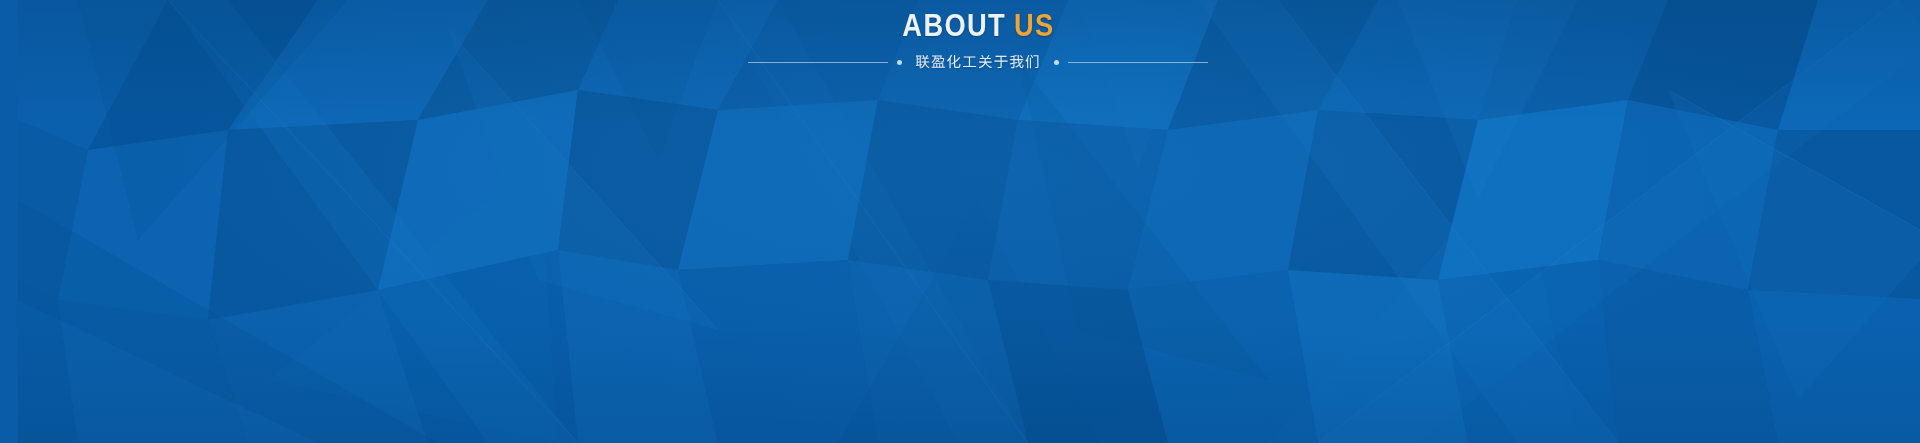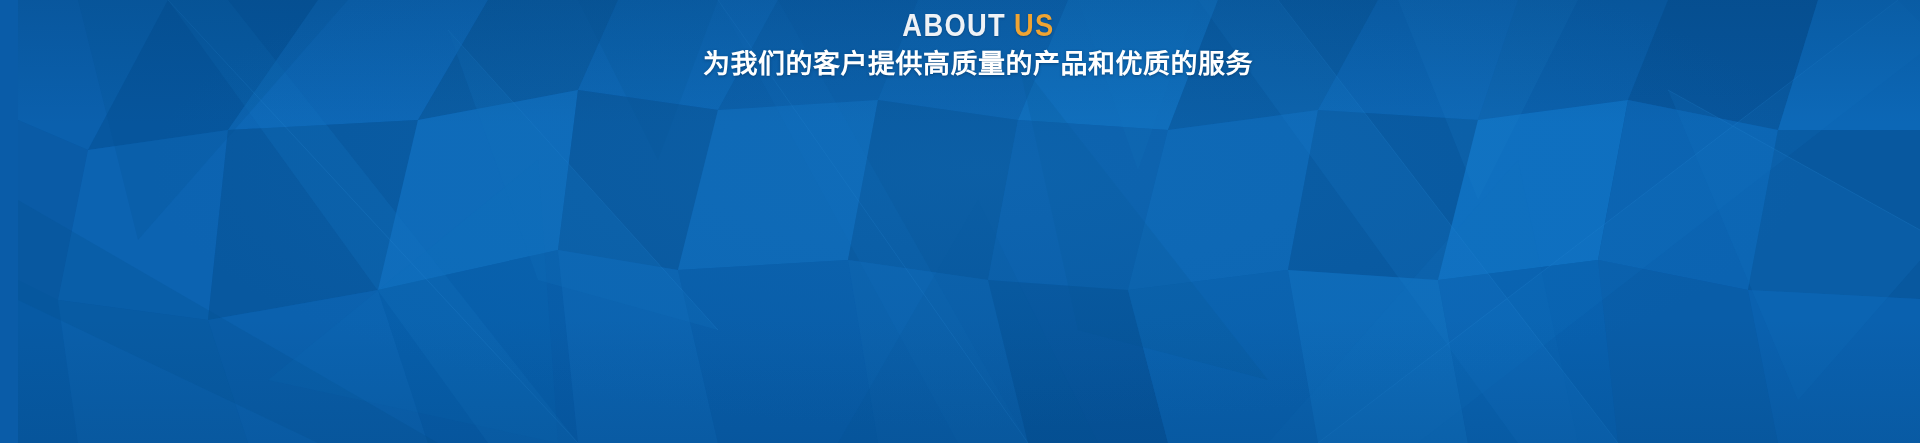--- a/index.html
+++ b/index.html
@@ -188,17 +188,23 @@
   </svg>
 
   <div class="banner-vignette"></div>
 
   <div class="banner-content">
 
     <div class="eyebrow">
       <span class="word-about">ABOUT</span><span class="word-us">US</span>
     </div>
 
-
-    <div class="headline">为我们的客户提供高质量的产品和优质的服务</div>
+    <div class="divider">
+      <span class="divider-rule"></span>
+      <span class="divider-dot"></span>
+      <span class="divider-label">联盈化工关于我们</span>
+      <span class="divider-dot"></span>
+      <span class="divider-rule"></span>
+    </div>
+
 
   </div>
 </div>
 
 </body></html>

